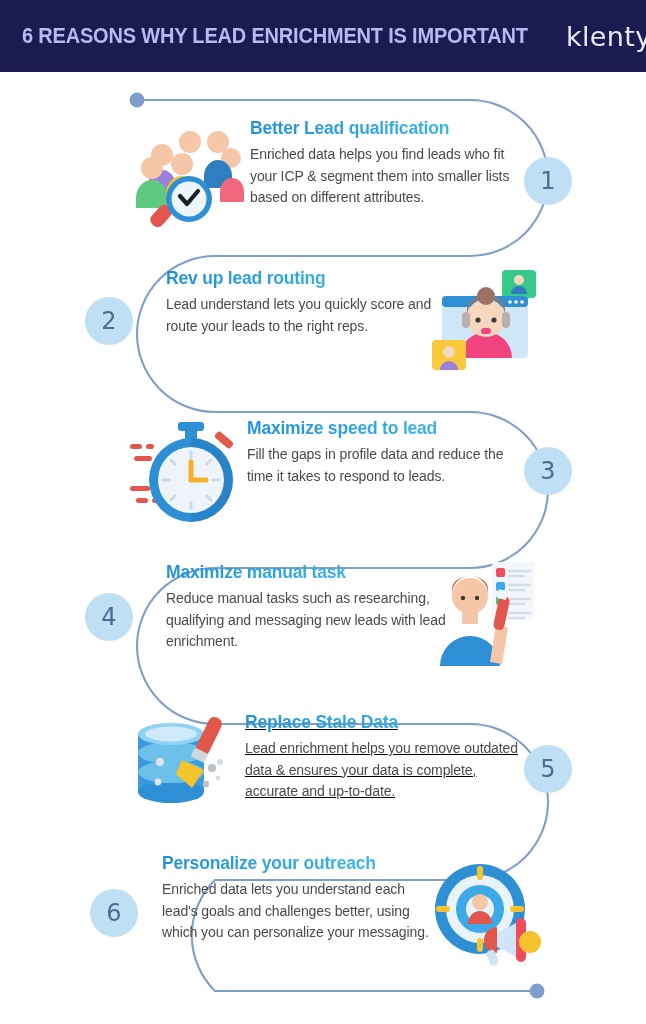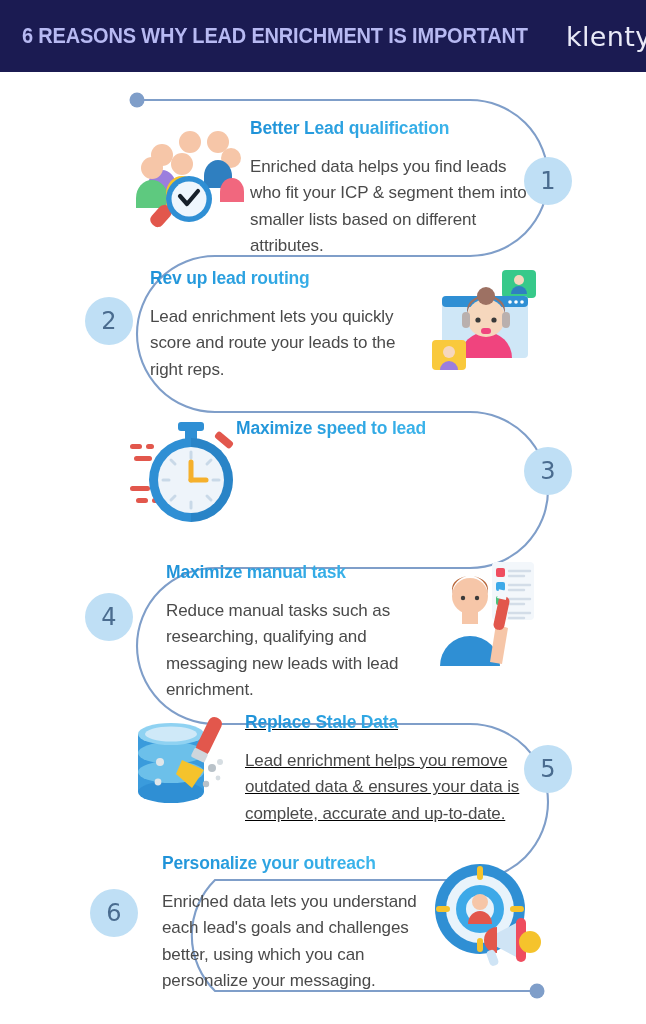--- a/index.html
+++ b/index.html
@@ -42,35 +42,35 @@
   .block { position:absolute; }
   .block-title {
     font-size:17.5px; font-weight:700;
     background: linear-gradient(90deg,#1f92d8 0%, #46c2f2 100%);
     -webkit-background-clip:text; background-clip:text;
     -webkit-text-fill-color:transparent; color:#2aa3e2;
     letter-spacing:-0.2px;
     white-space:nowrap;
   }
   .block-body {
-    font-size:17px; line-height:1.55; color:#4a4a4a;
-    margin-top:15px; letter-spacing:-0.1px;
+    font-size:14px; line-height:1.55; color:#4a4a4a;
+    margin-top:5px; letter-spacing:-0.1px;
   }
   .badge {
     position:absolute; width:48px; height:48px; border-radius:50%;
     background:#bfdff5; display:flex; align-items:center; justify-content:center;
     color:#4a6c8f; font-size:24px; font-weight:400;
     font-family:"DejaVu Sans", sans-serif;
   }
   .art { position:absolute; }
 
   
   .r1 { left:250px; top:118px; width:282px; }
-  .r2 { left:150px; top:268px; width:280px; }
-  .r3 { left:236px; top:418px; width:278px; }
+  .r2 { left:166px; top:268px; width:280px; }
+  .r3 { left:247px; top:418px; width:278px; }
   .r4 { left:166px; top:562px; width:280px; }
   .r5 { left:245px; top:712px; width:280px;text-decoration:underline; }
   .r6 { left:162px; top:853px; width:280px; }
 </style>
 </head>
 <body>
 
 <div id="page">
 
   <div class="header">
@@ -121,21 +121,21 @@
 
     <rect x="20" y="84" width="14" height="24" rx="6" transform="rotate(42 27 96)" fill="#e2574c"></rect>
 
     <circle cx="55" cy="79" r="23" fill="#2f8fd4"></circle>
     <circle cx="55" cy="79" r="17.5" fill="#eef6fd"></circle>
     <path d="M46 76 l7 8 l11 -13" stroke="#17202a" stroke-width="4.2" fill="none" stroke-linecap="round" stroke-linejoin="round"></path>
   </svg>
 
   <div class="block r2">
     <div class="block-title">Rev up lead routing</div>
-    <div class="block-body">Lead enrichment lets you quickly score and route your leads to the right reps.</div>
+    <div class="block-body">Lead understand lets you quickly score and route your leads to the right reps.</div>
   </div>
   <div class="badge" style="left:85px; top:297px;">
     <span>2</span>
   </div>
   <svg class="art" style="left:430px; top:268px; width:110px; height:106px;" viewBox="0 0 110 106">
 
     <rect x="72" y="2" width="34" height="28" rx="4" fill="#37c98a"></rect>
     <circle cx="89" cy="12" r="5" fill="#f6d7bd"></circle>
     <path d="M81 26 a8 8 0 0 1 16 0 z" fill="#2f7fc0"></path>
 
@@ -155,20 +155,21 @@
     <circle cx="64" cy="52" r="2.6" fill="#3a3a3a"></circle>
     <rect x="51" y="60" width="10" height="6" rx="3" fill="#f0447e"></rect>
 
     <rect x="2" y="72" width="34" height="30" rx="4" fill="#f9c93c"></rect>
     <circle cx="19" cy="84" r="6" fill="#f6d7bd"></circle>
     <path d="M10 102 a9 9 0 0 1 18 0 z" fill="#9b7ede"></path>
   </svg>
 
   <div class="block r3">
     <div class="block-title">Maximize speed to lead</div>
+    <div class="block-body">Fill the gaps in profile data and reduce the time it takes to respond to leads.</div>
   </div>
   <div class="badge" style="left:524px; top:447px;">
     <span>3</span>
   </div>
   <svg class="art" style="left:130px; top:420px; width:118px; height:106px;" viewBox="0 0 118 106">
 
     <g fill="#e2574c">
       <rect x="0" y="24" width="12" height="5" rx="2.5"></rect>
       <rect x="16" y="24" width="8" height="5" rx="2.5"></rect>
       <rect x="4" y="36" width="18" height="5" rx="2.5"></rect>

